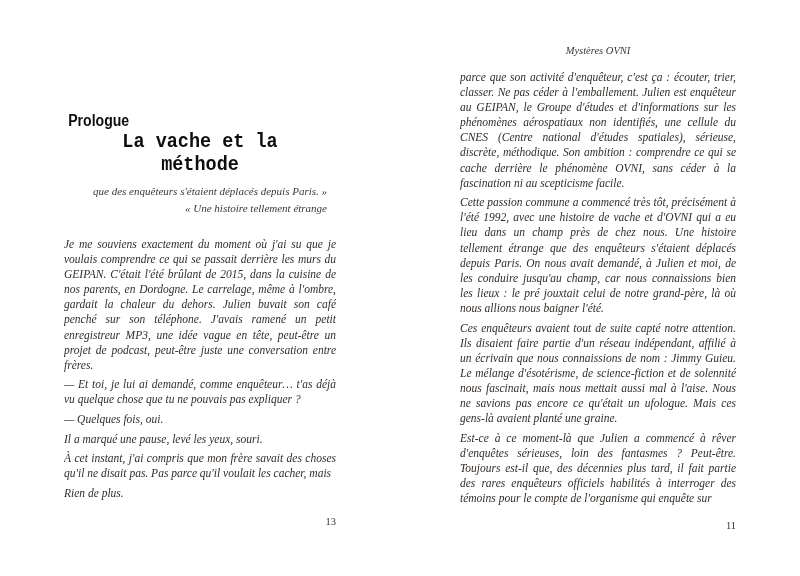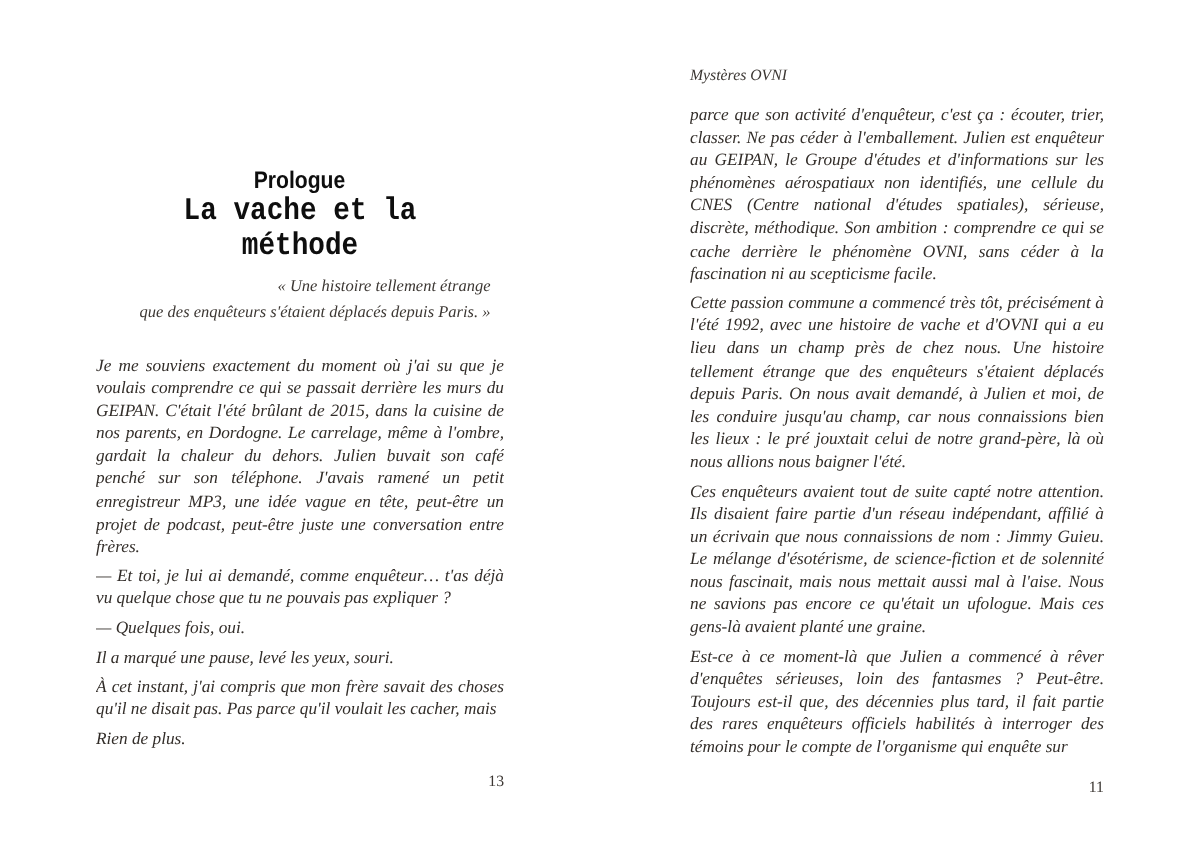--- a/index.html
+++ b/index.html
@@ -10,41 +10,40 @@
     overflow: hidden;
     font-family: "Liberation Serif", serif;
     color: #322d29;
   }
   .page { position: absolute; top: 0; height: 576px; }
   #left-page  { left: 64px;  width: 272px; }
   #right-page { left: 460px; width: 276px; }
 
   .chapter-label {
     position: absolute; top: 112px; left: 0; width: 100%;
-    text-align: center;
     font-family: "Liberation Sans", sans-serif;
     font-weight: 700; font-size: 16px; color: #0e0e0e;
   }
   .chapter-label span, .chapter-title span {
     display: inline-block; transform: scaleX(0.88); transform-origin: center;
   }
   .chapter-title {
     position: absolute; top: 130px; left: 0; width: 100%;
     text-align: center;
     font-family: Liberation Mono, monospace;
     font-weight: 700; font-size: 21px; color: #0e0e0e;
   }
   .epigraph {
     position: absolute; top: 183px; left: 0; width: 100%;
     text-align: right; padding-right: 9px; box-sizing: border-box;
     font-style: italic; font-size: 11px; line-height: 17px; color: #3c3733;
   }
   .running-header {
     position: absolute; top: 45px; left: 0; width: 100%;
-    text-align: left; font-style: italic; font-size: 10.5px; color: #3c3733;
+    text-align: center; font-style: italic; font-size: 10.5px; color: #3c3733;
   }
   .body-text {
     position: absolute; left: 0; width: 100%;
     text-align: justify;
     font-size: 11.5px; line-height: 15.1px;
     overflow: hidden;
     hyphens: auto; font-style: italic; -webkit-hyphens: auto;
   }
   #left-body  { top: 237px; height: 266px; }
   #right-body { top: 70px;  height: 444px; }
@@ -61,22 +60,22 @@
 <body>
 
 <section class="page" id="left-page">
   <div class="chapter-label">
     <span>Prologue</span>
   </div>
   <div class="chapter-title">
     <span>La vache et la méthode</span>
   </div>
   <div class="epigraph">
+    <div>que des enquêteurs s'étaient déplacés depuis Paris.&nbsp;»</div>
     <div>«&nbsp;Une histoire tellement étrange</div>
-    <div>que des enquêteurs s'étaient déplacés depuis Paris.&nbsp;»</div>
   </div>
   <div class="body-text" id="left-body">
     <p>Je me souviens exactement du moment où j'ai su que je voulais comprendre ce qui se passait derrière les murs du GEIPAN. C'était l'été brûlant de 2015, dans la cuisine de nos parents, en Dordogne. Le carrelage, même à l'ombre, gardait la chaleur du dehors. Julien buvait son café penché sur son téléphone. J'avais ramené un petit enregistreur MP3, une idée vague en tête, peut-être un projet de podcast, peut-être juste une conversation entre frères.</p>
     <p>—&nbsp;Et toi, je lui ai demandé, comme enquêteur… t'as déjà vu quelque chose que tu ne pouvais pas expliquer&nbsp;?</p>
     <p>—&nbsp;Quelques fois, oui.</p>
     <p>Il a marqué une pause, levé les yeux, souri.</p>
     <p>À cet instant, j'ai compris que mon frère savait des choses qu'il ne disait pas. Pas parce qu'il voulait les cacher, mais</p>
     <p>Rien de plus.</p>
   </div>
   <div class="page-number">13</div>

